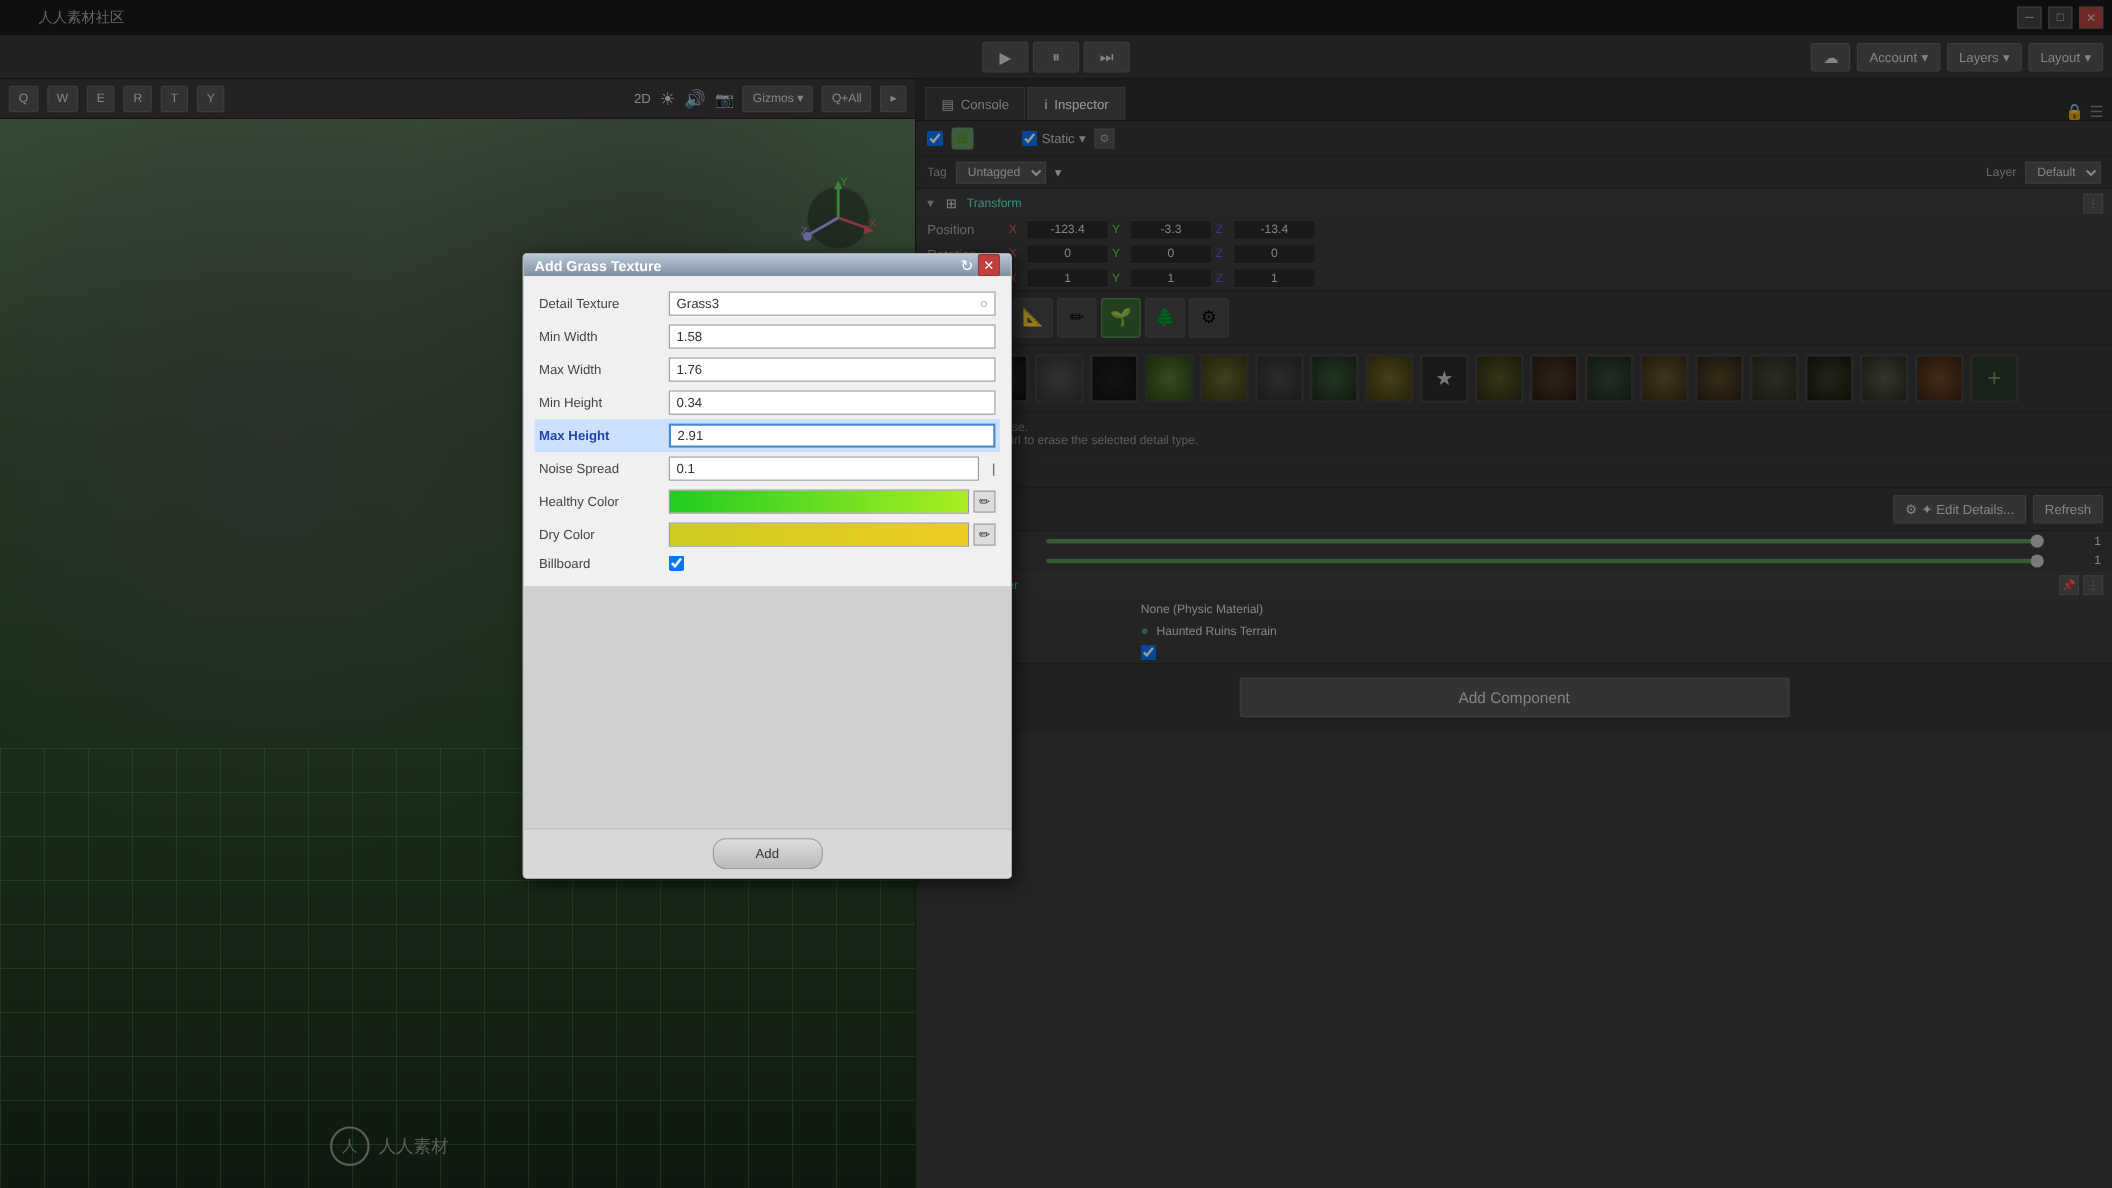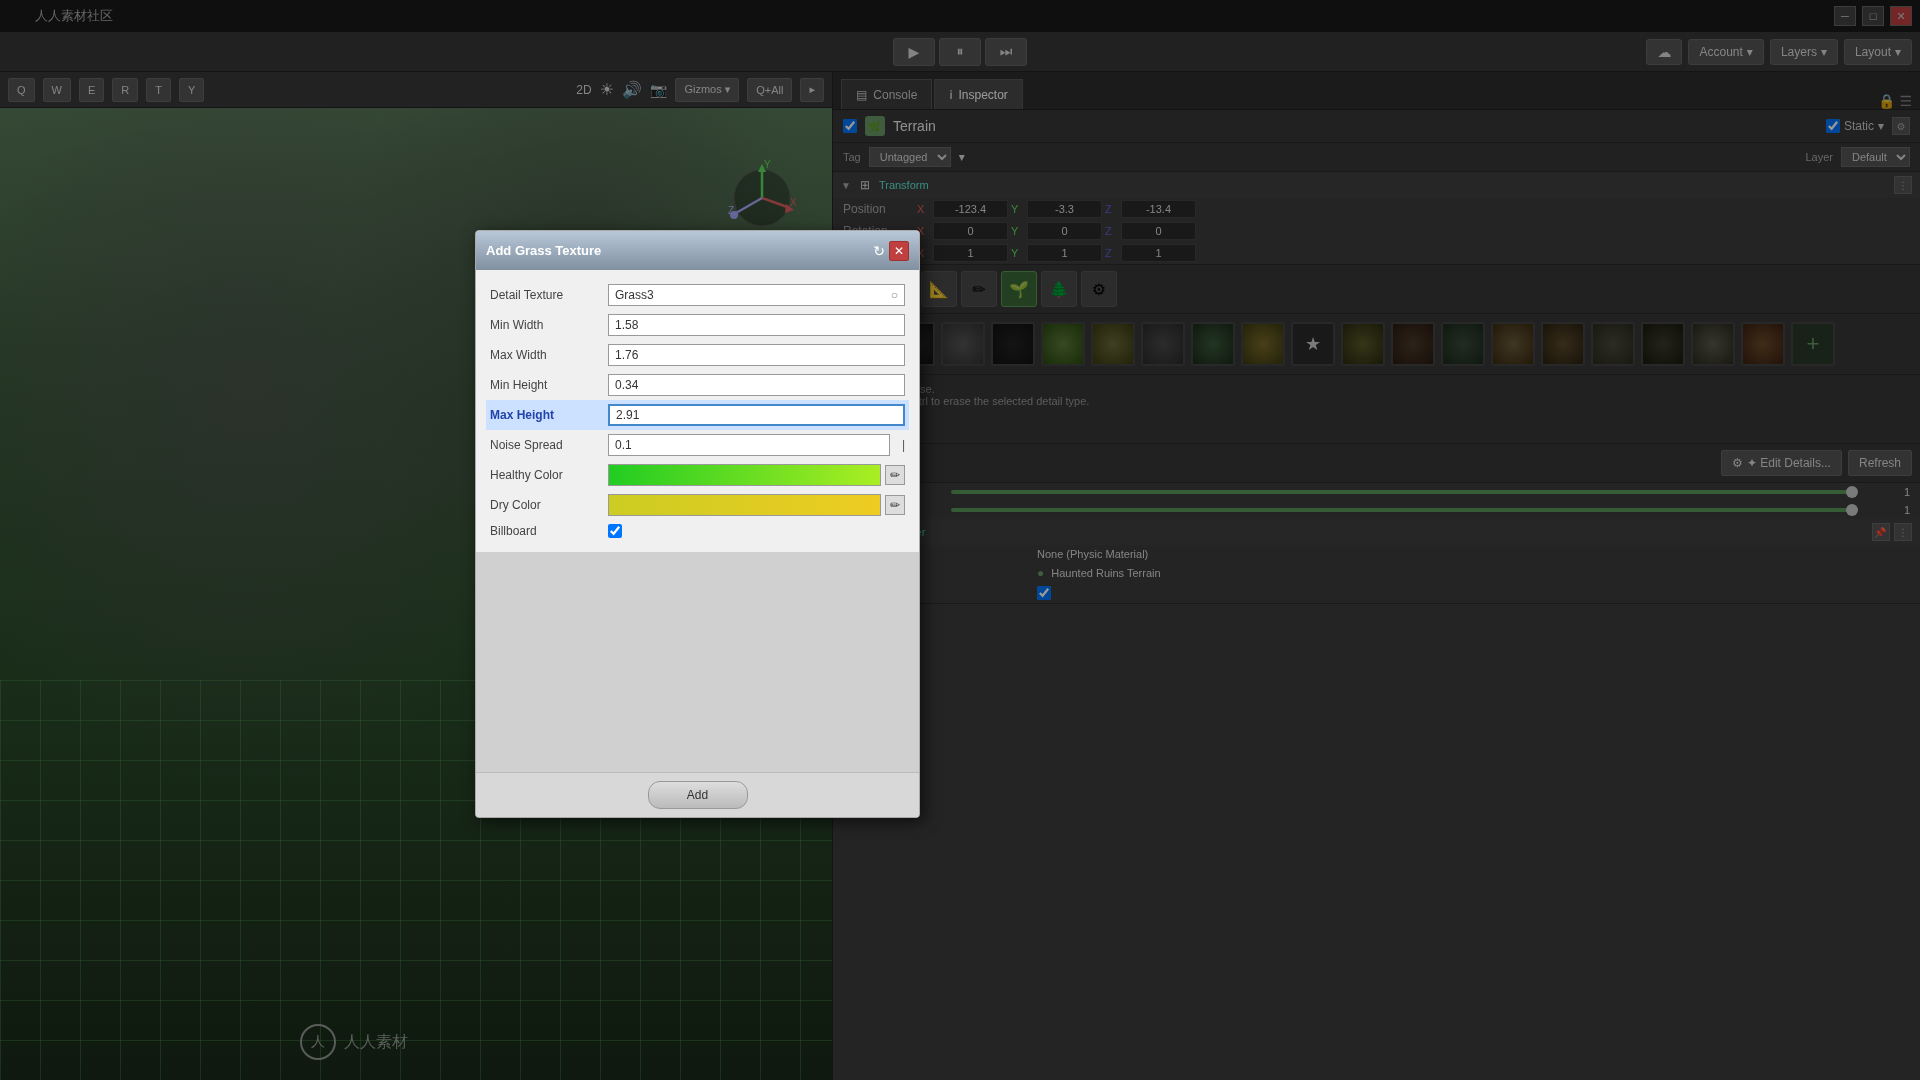--- a/index.html
+++ b/index.html
@@ -487,21 +487,21 @@
       top: 230px;
       left: 475px;
       width: 445px;
       background: #e0e0e0;
       border: 1px solid #aaa;
       box-shadow: 4px 4px 16px rgba(0,0,0,0.6);
       border-radius: 4px;
       overflow: hidden;
     }
     .modal-title-bar {
-      height: 39px;
+      height: 20px;
       background: linear-gradient(180deg, #b8c8d8 0%, #8090a0 100%);
       display: flex;
       align-items: center;
       padding: 0 10px;
       justify-content: space-between;
     }
     .modal-title {
       font-size: 13px;
       color: #fff;
       font-weight: bold;
@@ -740,21 +740,20 @@
       <span style="font-size:14px;color:#888;">🔒</span>
       <span style="font-size:14px;color:#888;">☰</span>
     </div>
   </div>
 
   <div id="inspector-content" style="overflow-y:auto;flex:1;position:relative;">
 
     <div class="obj-header">
       <input type="checkbox" class="obj-checkbox" checked="" style="">
       <div class="obj-icon">🌿</div>
-      <span class="obj-name">Terrain</span>
       <div class="static-badge">
         <input type="checkbox" checked="" style="width: 14px; height: 14px;">
         <span>Static</span>
         <span>▾</span>
       </div>
       <button style="width:18px;height:18px;background:#555;border:1px solid #666;color:#aaa;font-size:10px;cursor:pointer;">⚙</button>
     </div>
 
     <div class="tag-layer-row">
       <span style="color:#aaa;font-size:11px;">Tag</span>
@@ -937,20 +936,25 @@
           <span style="font-size:12px;color:#6a9a6a;margin-right:4px;">●</span>
           <span>Haunted Ruins Terrain</span>
         </span>
       </div>
       <div class="collider-field-row">
         <span class="field-label">Colliders</span>
         <input type="checkbox" checked="" style="width: 14px; height: 14px;">
       </div>
     </div>
 
+    <div class="add-component-bar">
+      <button class="add-component-btn">
+        <span>Add Component</span>
+      </button>
+    </div>
 
   </div>
 </div>
 
 <div class="watermark">
   <div class="watermark-logo">
     <span>人</span>
   </div>
   <span>人人素材</span>
 </div>

